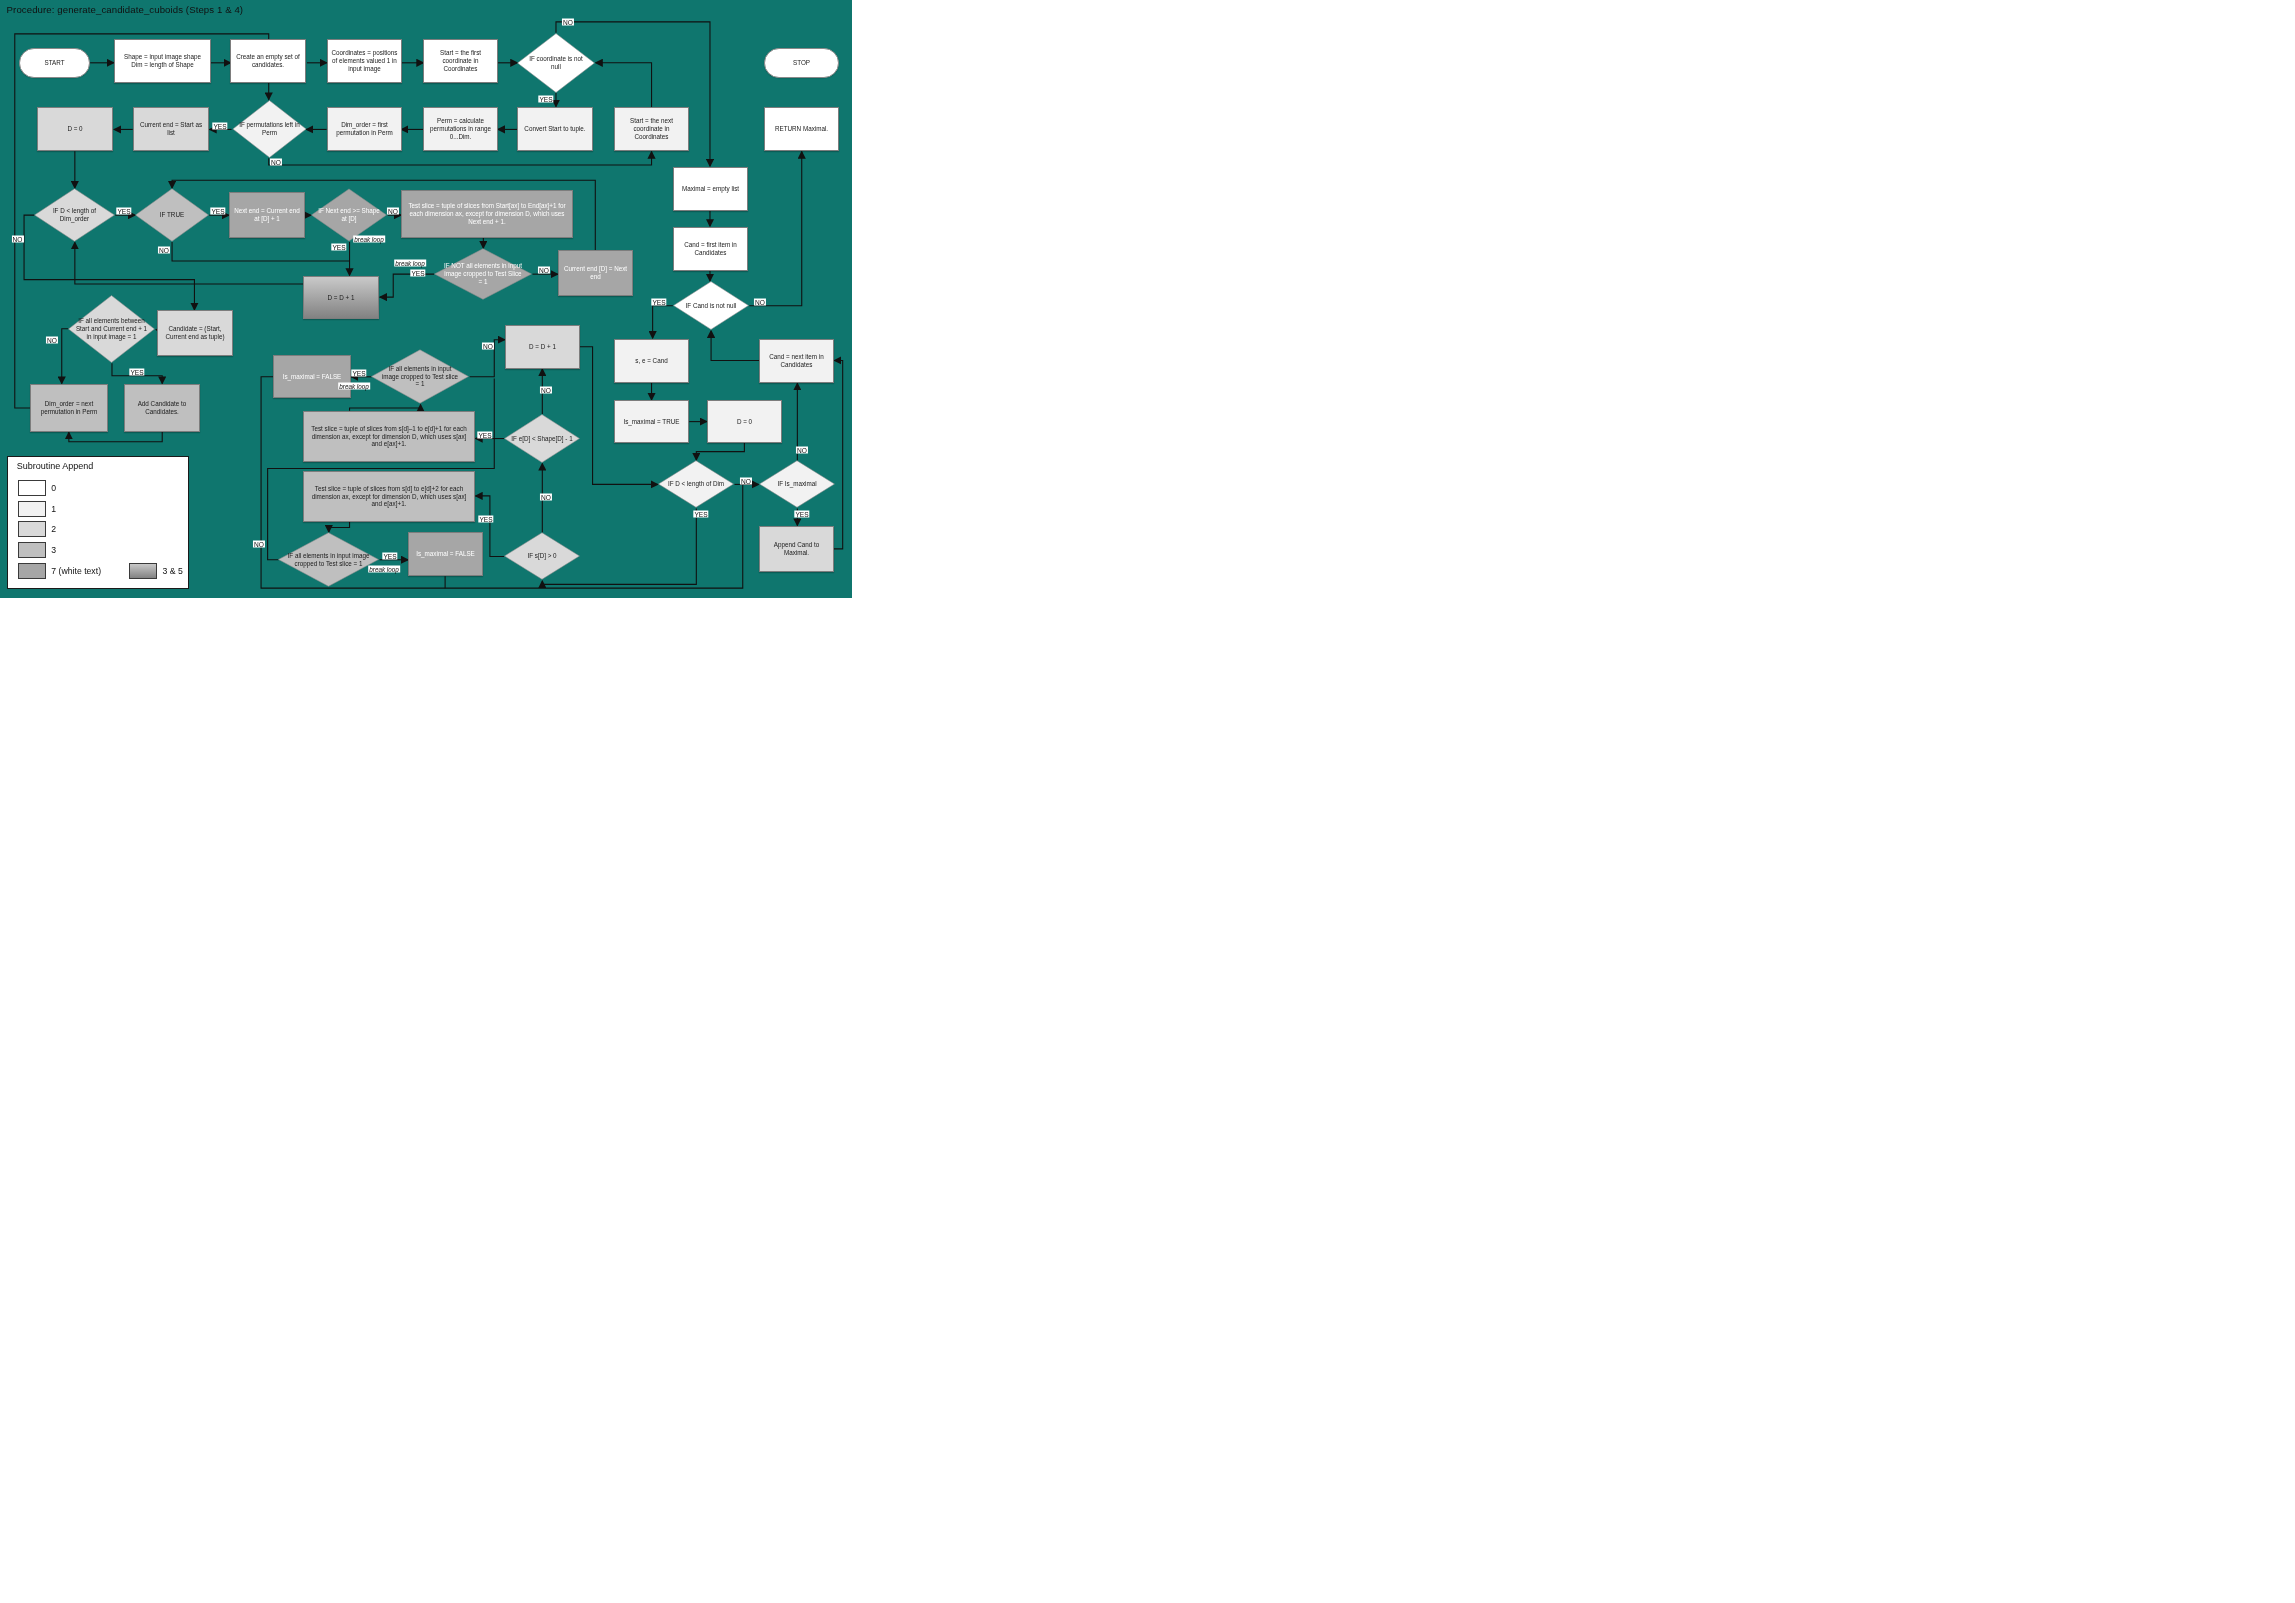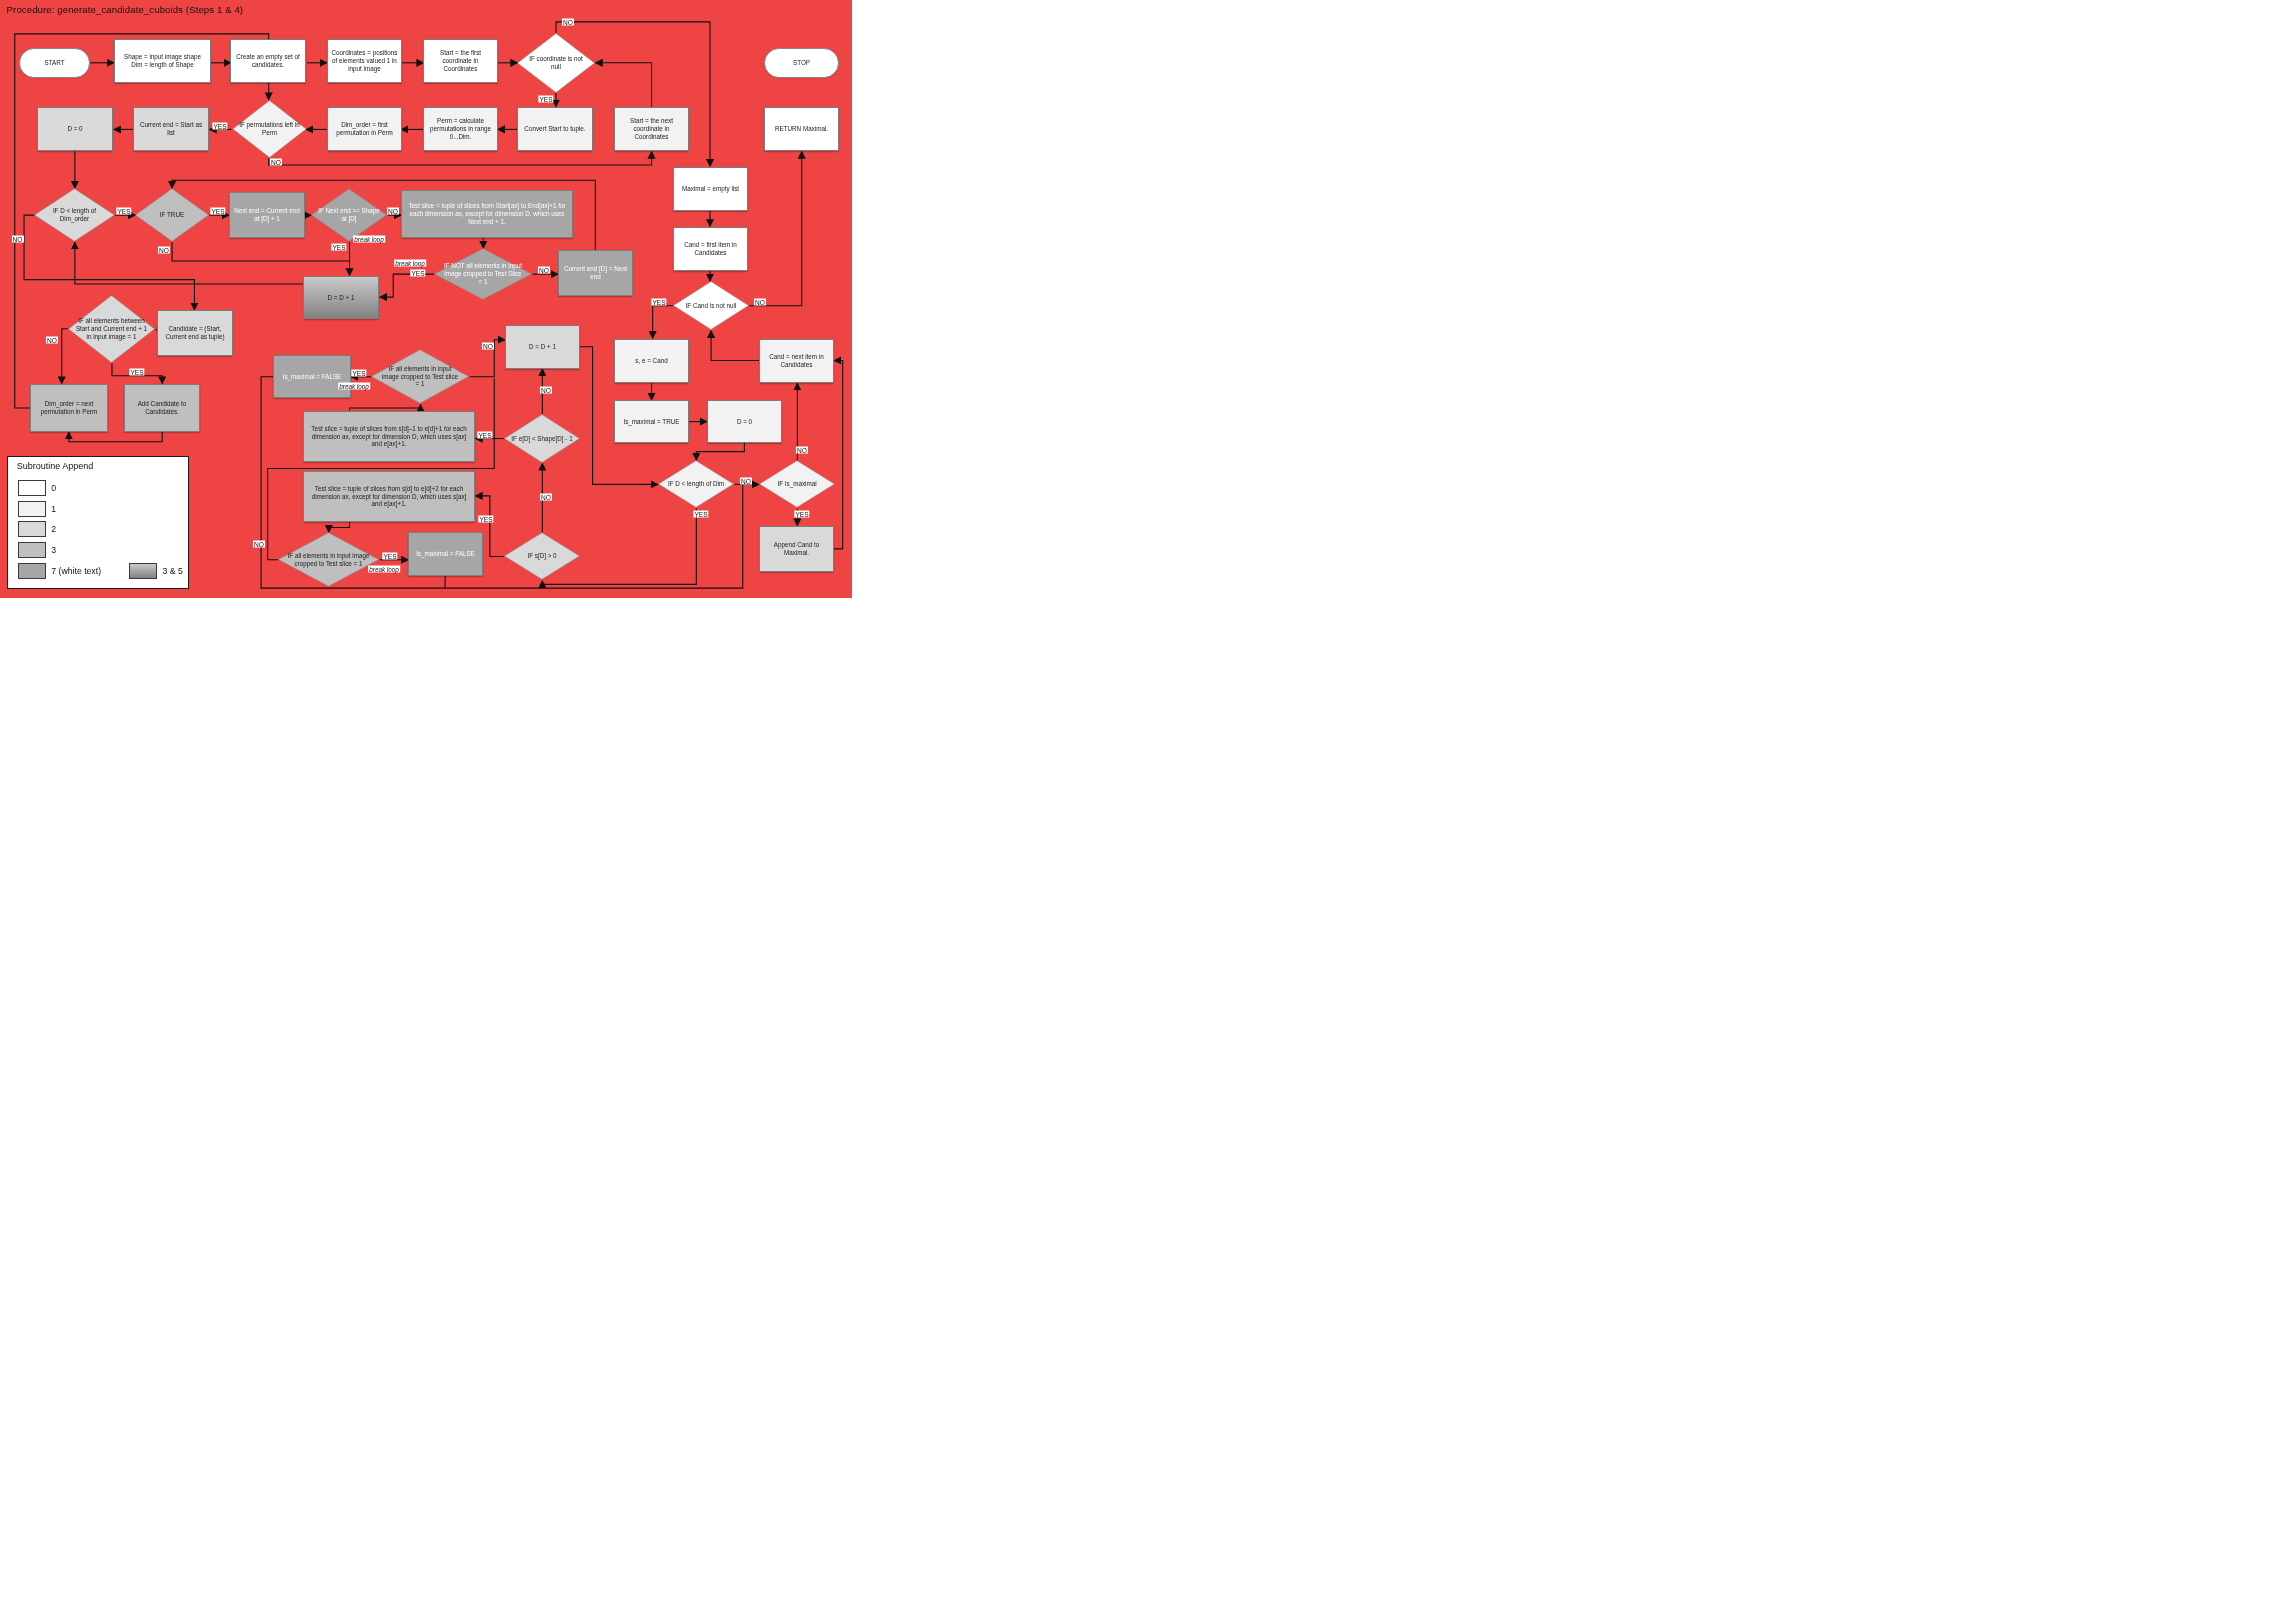--- a/index.html
+++ b/index.html
@@ -1,16 +1,16 @@
 <!DOCTYPE html>
 <html style="font-size:8.7px"><head>
 <meta charset="utf-8">
 <style>
   html,body { margin:0; padding:0; background:#ffffff; font-family:"Liberation Sans", sans-serif; }
-  #canvas { position:relative; width:852px; height:598px; background:#ef4444; overflow:hidden; }
+  #canvas { position:relative; width:852px; height:598px; background:#0f766e; overflow:hidden; }
   #page-title { position:absolute; left:6.6px; top:4.4px; font-size:9.6px; letter-spacing:0.1px; color:#111; z-index:4; }
   #edges { position:absolute; left:0; top:0; z-index:1; }
   .node { position:absolute; display:flex; align-items:center; justify-content:center; text-align:center;
           font-size:6.3px; line-height:1.22; color:#1a1a1a; z-index:2; box-sizing:border-box; }
   .node.box { border:0.5px solid #7d7d7d; box-shadow:0 0.5px 1.1px rgba(0,0,0,.28); padding:1.6px 2.7px; }
   .node.stadium { border:0.5px solid #8a8a8a; border-radius:15.3px; box-shadow:0 0.5px 1.1px rgba(0,0,0,.2); }
   .node.diamond { border:none; background:transparent; padding:0; }
   .node.diamond > svg { position:absolute; left:0; top:0; }
   .node .txt { position:relative; white-space:pre-line; z-index:1; }
   .node.diamond .txt { width:82%; }

